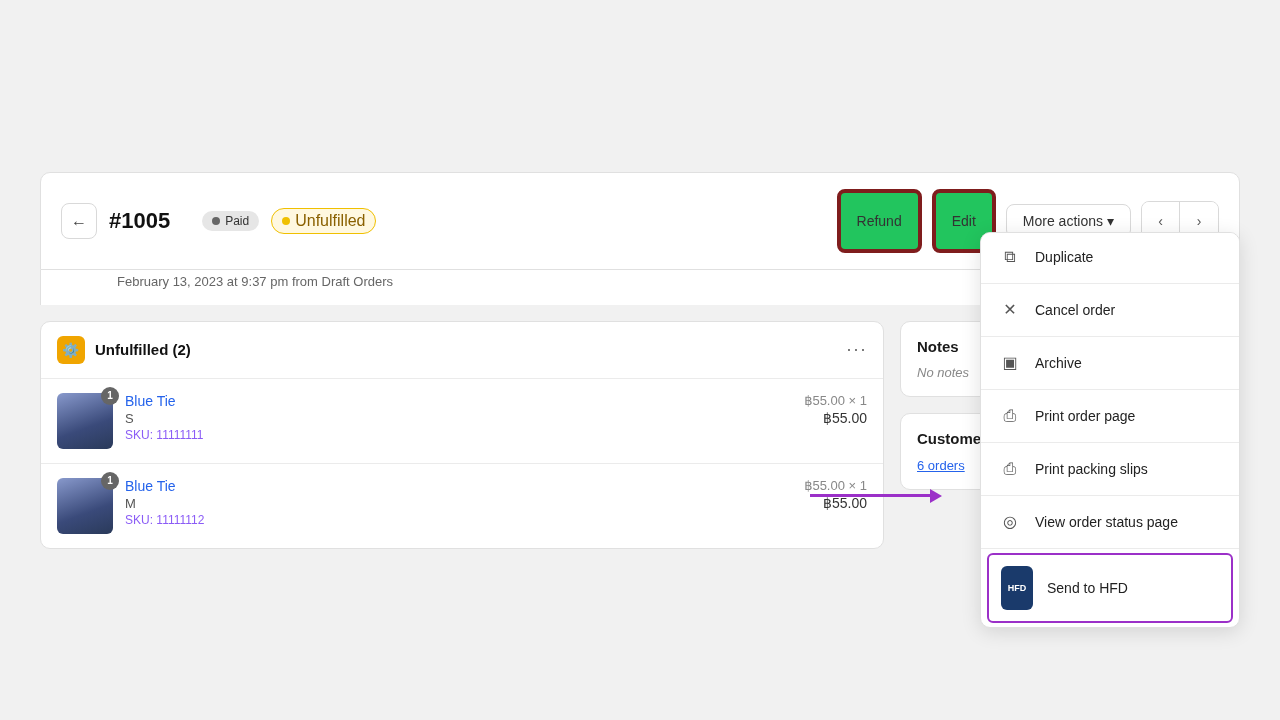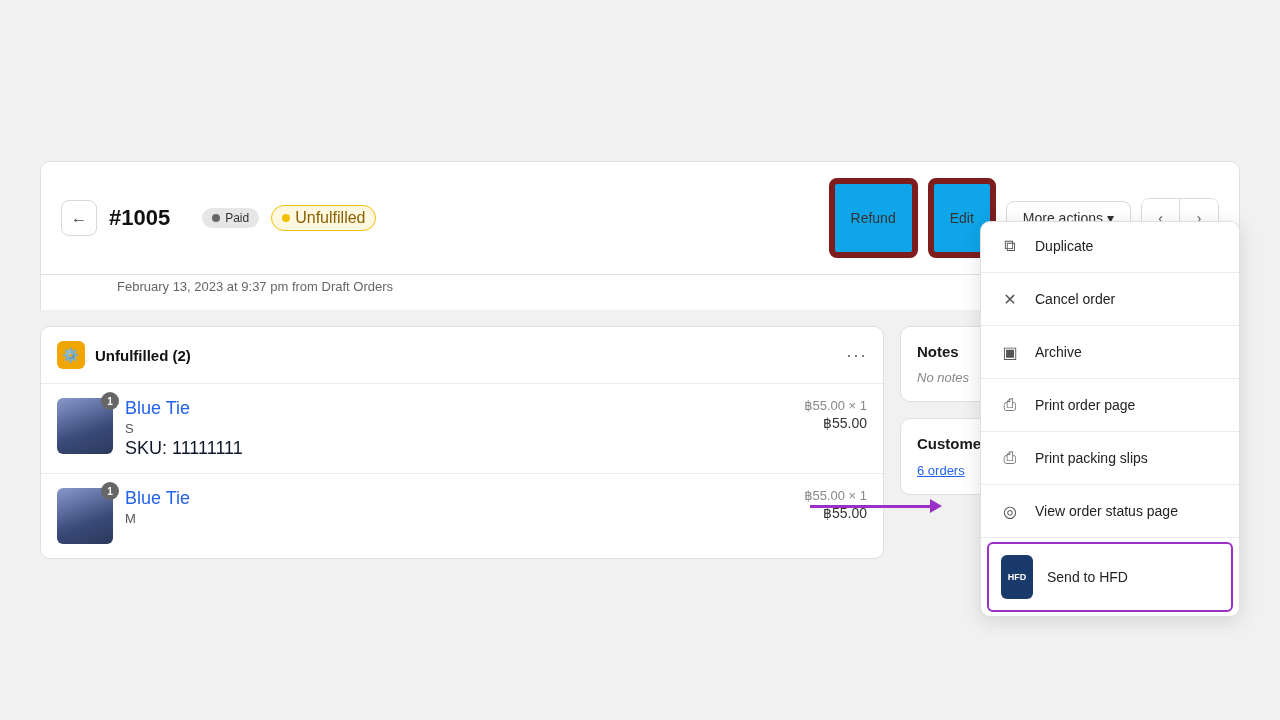--- a/index.html
+++ b/index.html
@@ -103,23 +103,23 @@
       background: #f0c000;
       border-radius: 50%;
       display: inline-block;
     }
     .header-right {
       display: flex;
       align-items: center;
       gap: 10px;
     }
     .action-btn {
-      padding: 26px 16px;
-      background: #0ea5e9;
-      border: 6px solid #7f1d1d;
+      padding: 20px 16px;
+      background: #22c55e;
+      border: 4px solid #7f1d1d;
       border-radius: 8px;
       cursor: pointer;
       font-size: 14px;
       color: #333;
       font-weight: 500;
     }
     .more-actions-btn {
       padding: 8px 16px;
       background: #fff;
       border: 1px solid #d9d9d9;
@@ -259,34 +259,34 @@
       font-weight: 700;
       display: flex;
       align-items: center;
       justify-content: center;
     }
     .product-details {
       flex: 1;
     }
     .product-name {
       color: #2563eb;
-      font-size: 18px;
+      font-size: 14px;
       font-weight: 500;
       cursor: pointer;
       text-decoration: none;
       text-align: right;
     }
     .product-variant {
       font-size: 13px;
       color: #555;
       margin-top: 2px;
     }
     .product-sku {
-      font-size: 18px;
-      color: #0f172a;
+      font-size: 12px;
+      color: #8b5cf6;
       margin-top: 2px;
     }
     .product-price-group {
       display: flex;
       flex-direction: column;
       align-items: flex-end;
       gap: 2px;
       font-size: 13px;
       color: #333;
       min-width: 160px;
@@ -529,20 +529,21 @@
           <div class="product-row">
             <div class="product-img-wrapper">
               <div class="product-img">
                 <div class="product-img-inner"></div>
               </div>
               <span class="qty-badge">1</span>
             </div>
             <div class="product-details">
               <a class="product-name">Blue Tie</a>
               <div class="product-variant">M</div>
+              <div class="product-sku">SKU: 11111112</div>
             </div>
             <div class="product-price-group">
               <span class="price-detail">฿55.00 × 1</span>
               <span class="price-total">฿55.00</span>
             </div>
           </div>
         </div>
       </div>
 
       <div class="right-panel">

